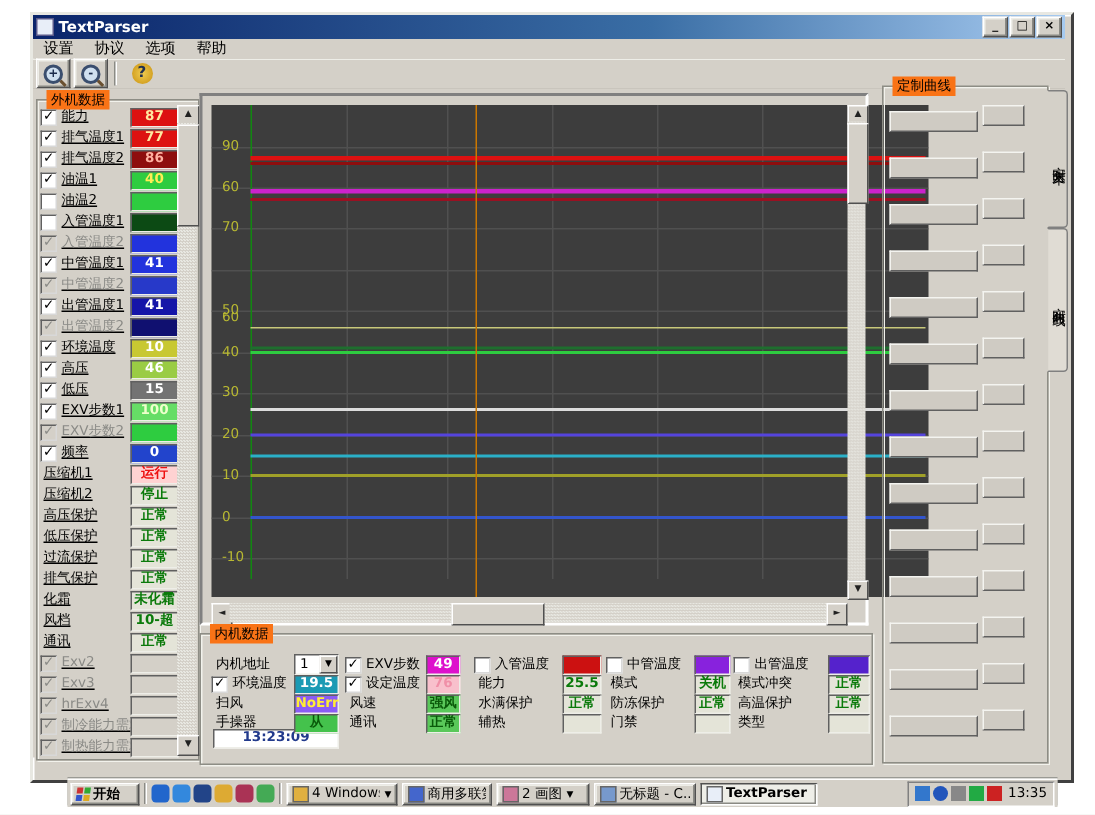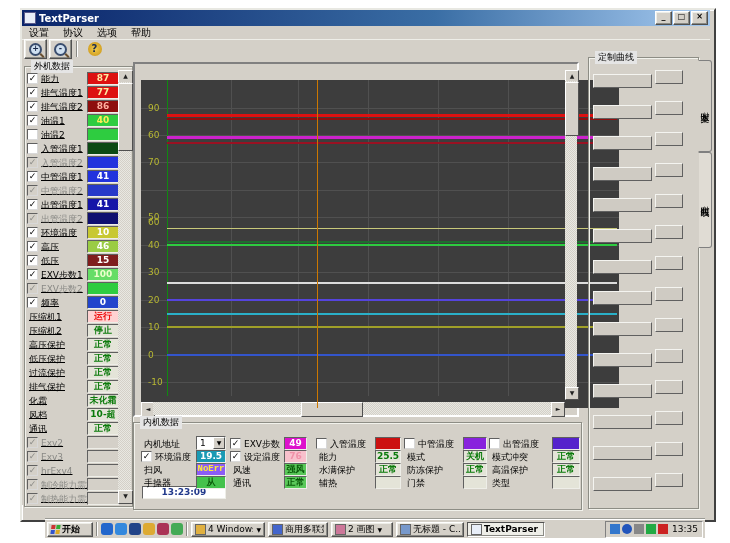--- a/index.html
+++ b/index.html
@@ -2,21 +2,21 @@
 <html><head>
 <meta charset="utf-8">
 <style>
   html,body{margin:0;padding:0;background:#ffffff;}
   #screen{position:relative;width:730px;height:543px;background:#ffffff;overflow:hidden;
           font-family:"DejaVu Sans",sans-serif;font-size:9px;color:#000;}
   .abs{position:absolute;}
   .raised{background:#d4d0c8;border:1px solid;border-color:#ffffff #505050 #505050 #ffffff;
           box-shadow:inset -1px -1px 0 #8a8a84, inset 1px 1px 0 #eeeee8;}
   .groupbox{border:1px solid #8d8d85;box-shadow:inset 1px 1px 0 #f2f2ec, 1px 1px 0 #f2f2ec;}
-  .grouplabel{position:absolute;top:-7px;left:6px;background:#e5e5e5;padding:0 3px;font-size:9px;white-space:nowrap;}
+  .grouplabel{position:absolute;top:-7px;left:6px;background:#f97316;padding:0 3px;font-size:9px;white-space:nowrap;}
   
   #win{left:20px;top:8px;width:692px;height:510px;background:#d4d0c8;
        border:2px solid;border-color:#e8e8e2 #404040 #404040 #e8e8e2;box-shadow:inset 1px 1px 0 #fff;}
   #titlebar{left:22px;top:10px;width:688px;height:16px;background:linear-gradient(90deg,#0a246a,#3a6ea5 60%,#a6caf0);
             display:flex;align-items:center;padding:0 2px;box-sizing:border-box;}
   #title-text{color:#fff;font-weight:bold;font-size:10px;margin-left:3px;flex:0 0 auto;white-space:nowrap;}
   #titlebar .spacer{flex:1;}
   .tbtn{width:15px;height:12px;margin-left:1px;font-size:8px;line-height:10px;text-align:center;font-weight:bold;color:#000;}
   #app-icon{width:10px;height:10px;background:#e8eef8;border:1px solid #5a5a8a;}
   #menubar{left:22px;top:26px;width:688px;height:13px;background:#d4d0c8;display:flex;align-items:center;}
@@ -45,21 +45,21 @@
   .cbx.disabled{background:#d4d0c8;color:#8a8a86;}
   .valbox{position:absolute;left:60px;top:1px;width:30px;height:11px;line-height:11px;text-align:center;
           font-weight:bold;font-size:9px;border:1px solid;border-color:#606060 #eeeee8 #eeeee8 #606060;}
   .scroll-btn{background:#d4d0c8;border:1px solid;border-color:#fff #505050 #505050 #fff;
               font-size:6px;line-height:10px;text-align:center;color:#222;}
   .scroll-track{background:repeating-conic-gradient(#e8e8e2 0 25%,#d4d0c8 0 50%) 0 0/2px 2px;}
   .scroll-thumb{background:#d4d0c8;border:1px solid;border-color:#fff #505050 #505050 #fff;}
   
   #chart-outer{left:133px;top:62px;width:446px;height:355px;background:#d4d0c8;
                border:2px solid;border-color:#808080 #ffffff #ffffff #808080;box-sizing:border-box;}
-  #plot{left:141px;top:80px;width:478px;height:328px;overflow:hidden;}
+  #plot{left:141px;top:70px;width:478px;height:328px;overflow:hidden;}
   .gridh{position:absolute;left:0;width:100%;height:1px;}
   .gridv{position:absolute;top:0;width:1px;}
   .ylabel{position:absolute;left:7px;font-size:9px;}
   .xstrip{position:absolute;left:0;right:0;bottom:0;height:12px;}
   .xlabel{position:absolute;top:1px;transform:translateX(-50%);font-size:9px;white-space:nowrap;}
   .series-line{position:absolute;}
   .vline{position:absolute;top:0;width:1px;}
   
   #rp-group{left:588px;top:57px;width:109px;height:450px;}
   .rp-box{position:absolute;background:#cfcbc3;border:1px solid;border-color:#f4f4f0 #606060 #606060 #f4f4f0;}
@@ -150,21 +150,21 @@
       <div class="sb-row"><span class="cbx">✓</span><span class="sb-label">油温1</span><span class="valbox" style="background: rgb(46, 204, 64); color: rgb(255, 238, 85);">40</span></div>
       <div class="sb-row"><span class="cbx unchecked"></span><span class="sb-label">油温2</span><span class="valbox" style="background: rgb(46, 204, 64); color: rgb(255, 255, 255);"></span></div>
       <div class="sb-row"><span class="cbx unchecked"></span><span class="sb-label">入管温度1</span><span class="valbox" style="background: rgb(12, 74, 20); color: rgb(255, 255, 255);"></span></div>
       <div class="sb-row"><span class="cbx disabled">✓</span><span class="sb-label dim">入管温度2</span><span class="valbox" style="background: rgb(34, 51, 221); color: rgb(255, 255, 255);"></span></div>
       <div class="sb-row"><span class="cbx">✓</span><span class="sb-label">中管温度1</span><span class="valbox" style="background: rgb(34, 51, 221); color: rgb(255, 255, 255);">41</span></div>
       <div class="sb-row"><span class="cbx disabled">✓</span><span class="sb-label dim">中管温度2</span><span class="valbox" style="background: rgb(39, 57, 201); color: rgb(255, 255, 255);"></span></div>
       <div class="sb-row"><span class="cbx">✓</span><span class="sb-label">出管温度1</span><span class="valbox" style="background: rgb(21, 21, 168); color: rgb(255, 255, 255);">41</span></div>
       <div class="sb-row"><span class="cbx disabled">✓</span><span class="sb-label dim">出管温度2</span><span class="valbox" style="background: rgb(16, 16, 112); color: rgb(255, 255, 255);"></span></div>
       <div class="sb-row"><span class="cbx">✓</span><span class="sb-label">环境温度</span><span class="valbox" style="background: rgb(200, 200, 50); color: rgb(255, 255, 255);">10</span></div>
       <div class="sb-row"><span class="cbx">✓</span><span class="sb-label">高压</span><span class="valbox" style="background: rgb(154, 204, 68); color: rgb(255, 255, 255);">46</span></div>
-      <div class="sb-row"><span class="cbx">✓</span><span class="sb-label">低压</span><span class="valbox" style="background: #7f1d1d; color: rgb(255, 255, 255);">15</span></div>
+      <div class="sb-row"><span class="cbx">✓</span><span class="sb-label">低压</span><span class="valbox" style="background: #737373; color: rgb(255, 255, 255);">15</span></div>
       <div class="sb-row"><span class="cbx">✓</span><span class="sb-label">EXV步数1</span><span class="valbox" style="background: rgb(102, 221, 102); color: rgb(238, 255, 204);">100</span></div>
       <div class="sb-row"><span class="cbx disabled">✓</span><span class="sb-label dim">EXV步数2</span><span class="valbox" style="background: rgb(46, 204, 64); color: rgb(255, 255, 255);"></span></div>
       <div class="sb-row"><span class="cbx">✓</span><span class="sb-label">频率</span><span class="valbox" style="background: rgb(34, 68, 204); color: rgb(255, 255, 255);">0</span></div>
       <div class="sb-row"><span class="sb-label" style="margin-left: 2px;">压缩机1</span><span class="valbox" style="background: rgb(255, 210, 210); color: rgb(238, 17, 17);">运行</span></div>
       <div class="sb-row"><span class="sb-label" style="margin-left: 2px;">压缩机2</span><span class="valbox" style="background: rgb(228, 228, 216); color: rgb(10, 122, 10);">停止</span></div>
       <div class="sb-row"><span class="sb-label" style="margin-left: 2px;">高压保护</span><span class="valbox" style="background: rgb(228, 228, 216); color: rgb(10, 122, 10);">正常</span></div>
       <div class="sb-row"><span class="sb-label" style="margin-left: 2px;">低压保护</span><span class="valbox" style="background: rgb(228, 228, 216); color: rgb(10, 122, 10);">正常</span></div>
       <div class="sb-row"><span class="sb-label" style="margin-left: 2px;">过流保护</span><span class="valbox" style="background: rgb(228, 228, 216); color: rgb(10, 122, 10);">正常</span></div>
       <div class="sb-row"><span class="sb-label" style="margin-left: 2px;">排气保护</span><span class="valbox" style="background: rgb(228, 228, 216); color: rgb(10, 122, 10);">正常</span></div>
       <div class="sb-row"><span class="sb-label" style="margin-left: 2px;">化霜</span><span class="valbox" style="background: rgb(228, 228, 216); color: rgb(10, 122, 10);">未化霜</span></div>
@@ -273,21 +273,21 @@
     <div id="bp-timestamp">13:23:09</div>
   <div class="bp-label" style="left: 7px; top: 14px;"><span class="sb-label">内机地址</span></div>
       <div class="bp-label" style="left: 7px; top: 27px;"><span class="cbx">✓</span><span class="sb-label">环境温度</span></div>
       <div class="bp-label" style="left: 7px; top: 40px;"><span class="sb-label">扫风</span></div>
       <div class="bp-label" style="left: 7px; top: 53px;"><span class="sb-label">手操器</span></div>
       <div class="bp-select" style="left: 62px; top: 13px; width: 28px;">
         <span class="val">1</span>
         <span class="arrow">▼</span>
       </div>
       <div class="bp-field" style="left: 62px; top: 27px; width: 28px; background: rgb(26, 154, 180); color: rgb(255, 255, 255);">19.5</div>
-      <div class="bp-field" style="left: 62px; top: 40px; width: 28px; background: #8b5cf6; color: rgb(255, 238, 51); font-family: Liberation Mono, monospace;">NoErr</div>
+      <div class="bp-field" style="left: 62px; top: 40px; width: 28px; background: #8b5cf6; color: rgb(255, 238, 51);">NoErr</div>
       <div class="bp-field" style="left: 62px; top: 53px; width: 28px; background: rgb(68, 194, 76); color: rgb(10, 90, 10);">从</div>
       <div class="bp-label" style="left: 96px; top: 14px;"><span class="cbx">✓</span><span class="sb-label">EXV步数</span></div>
       <div class="bp-label" style="left: 96px; top: 27px;"><span class="cbx">✓</span><span class="sb-label">设定温度</span></div>
       <div class="bp-label" style="left: 96px; top: 40px;"><span class="sb-label">风速</span></div>
       <div class="bp-label" style="left: 96px; top: 53px;"><span class="sb-label">通讯</span></div>
       <div class="bp-field" style="left: 150px; top: 14px; width: 21px; background: rgb(221, 17, 204); color: rgb(255, 255, 255);">49</div>
       <div class="bp-field" style="left: 150px; top: 27px; width: 21px; background: rgb(248, 192, 204); color: rgb(240, 144, 168);">76</div>
       <div class="bp-field" style="left: 150px; top: 40px; width: 21px; background: rgb(90, 200, 90); color: rgb(10, 90, 10);">强风</div>
       <div class="bp-field" style="left: 150px; top: 53px; width: 21px; background: rgb(90, 200, 90); color: rgb(10, 90, 10);">正常</div>
       <div class="bp-label" style="left: 182px; top: 14px;"><span class="cbx unchecked"></span><span class="sb-label">入管温度</span></div>

